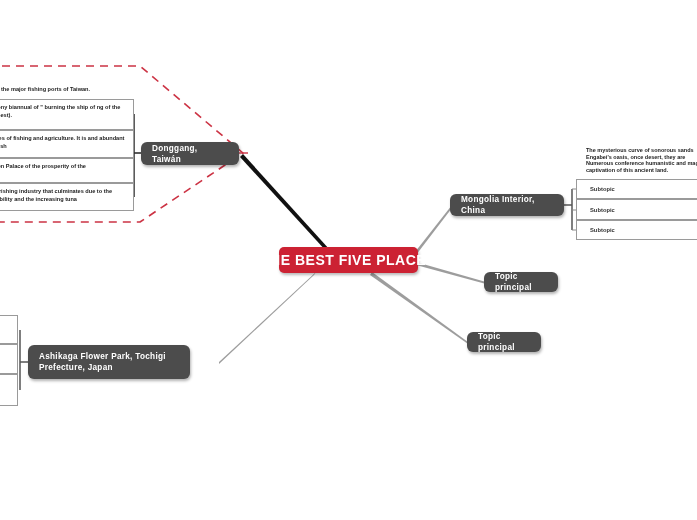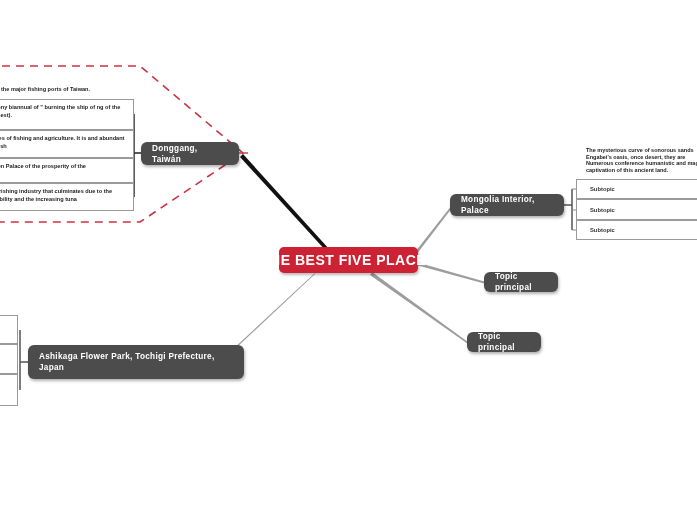--- a/index.html
+++ b/index.html
@@ -66,21 +66,21 @@
     font-size: 8.2px;
     font-weight: bold;
     line-height: 11px;
     letter-spacing: 0.3px;
   }
 
   #node-donggang { left: 141px; top: 142px; width: 98px; height: 23px; }
   #node-mongolia { left: 450px; top: 194px; width: 114px; height: 22px; }
   #node-topic-1  { left: 484px; top: 272px; width: 74px;  height: 20px; }
   #node-topic-2  { left: 467px; top: 332px; width: 74px;  height: 20px; }
-  #node-ashikaga { left: 28px;  top: 345px; width: 216px; height: 34px; }
+  #node-ashikaga { left: 28px;  top: 345px; width: 162px; height: 34px; }
 
   
   .note-box {
     position: absolute;
     border: 1px solid #9a9a9a;
     background: #ffffff;
     box-sizing: border-box;
     z-index: 3;
   }
   .note-box p {
@@ -197,21 +197,21 @@
 
   <div class="central-node">
     <span>THE BEST FIVE PLACES</span>
   </div>
 
   <div class="topic-node" id="node-donggang">
     <span>Donggang, Taiwán</span>
   </div>
 
   <div class="topic-node" id="node-mongolia">
-    <span>Mongolia Interior, Palace</span>
+    <span>Mongolia Interior, China</span>
   </div>
 
   <div class="topic-node" id="node-topic-1">
     <span>Topic principal</span>
   </div>
 
   <div class="topic-node" id="node-topic-2">
     <span>Topic principal</span>
   </div>
 

